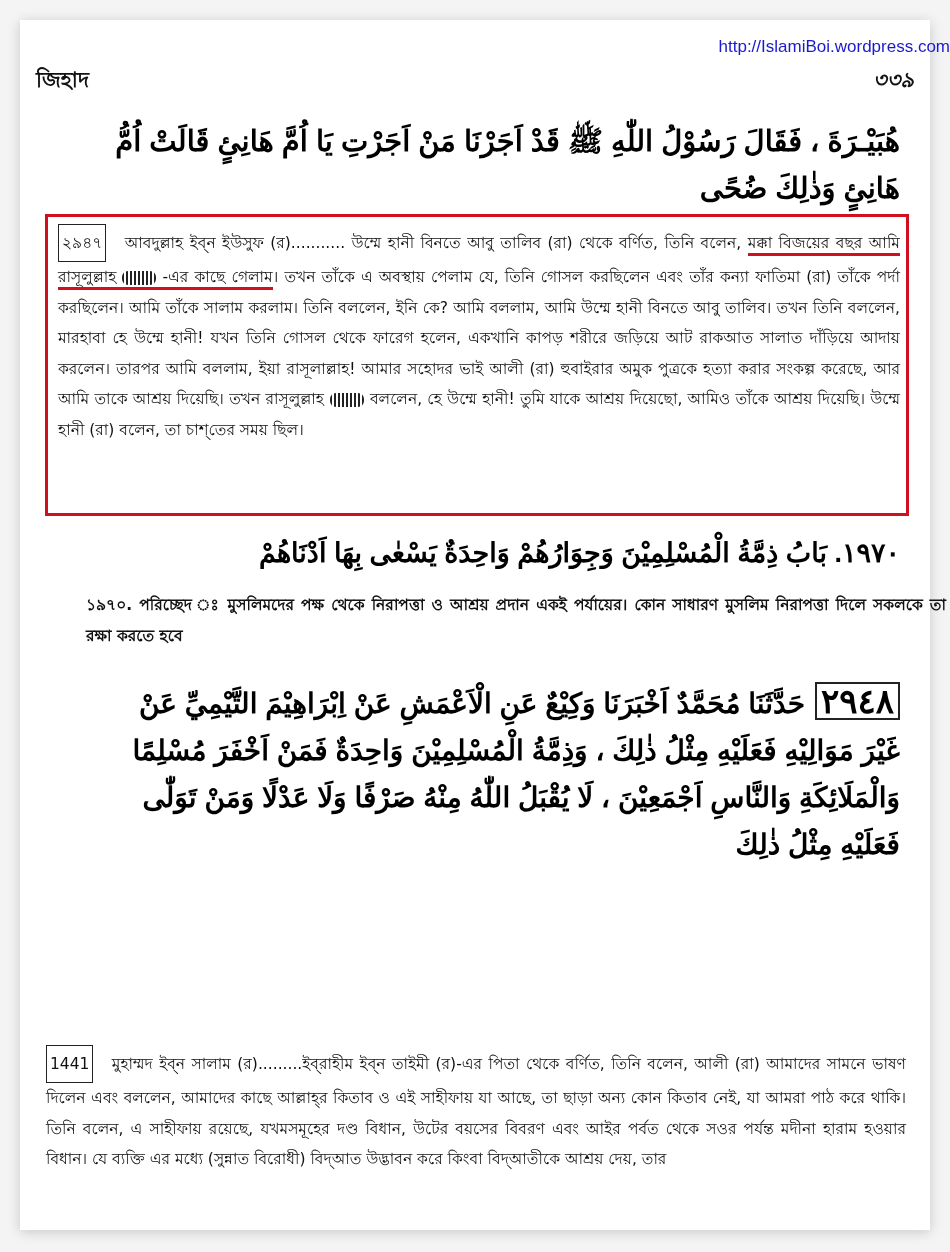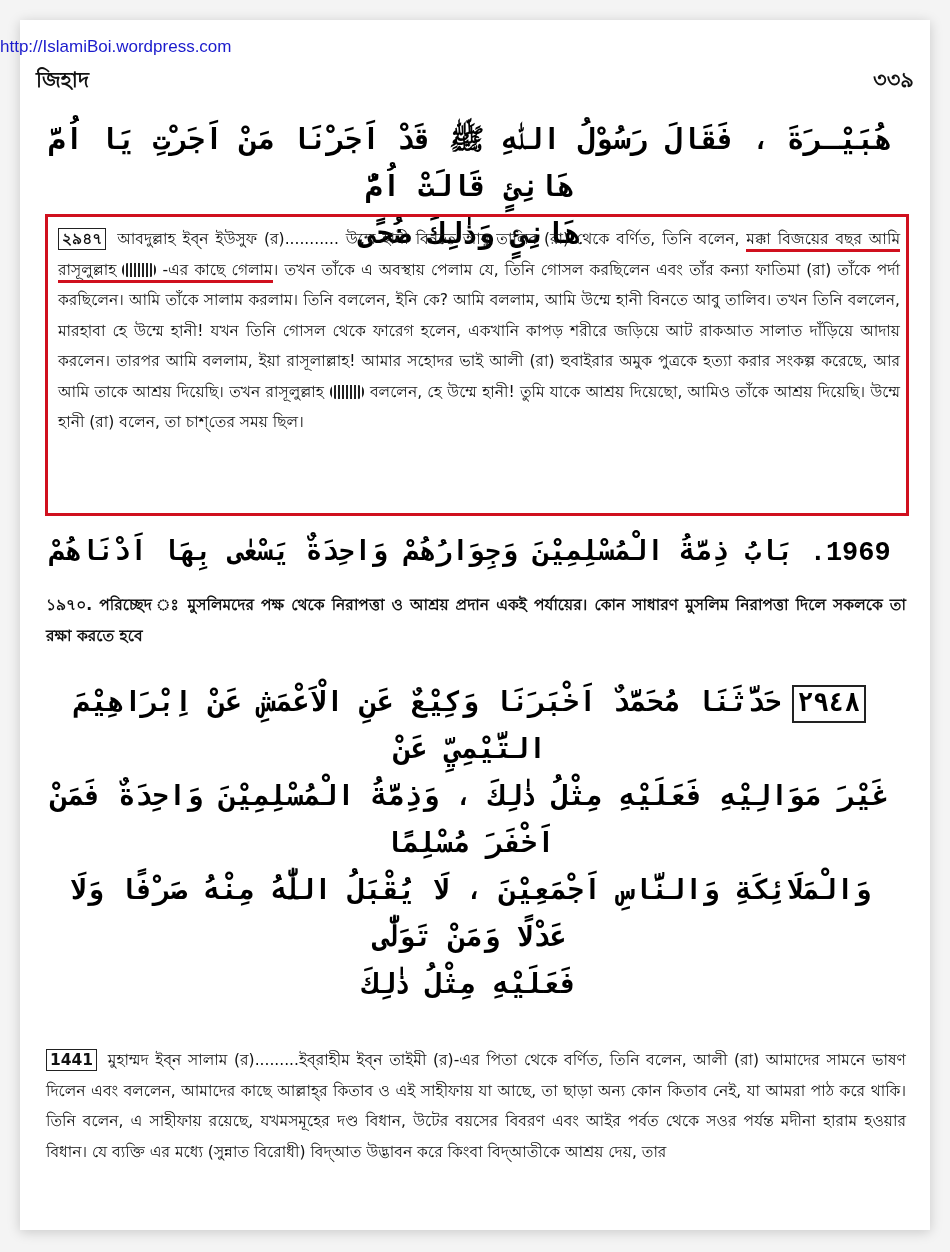--- a/index.html
+++ b/index.html
@@ -6,44 +6,44 @@
   body {
     width:950px; height:1252px; background:#f4f4f4;
     position:relative; overflow:hidden;
     font-family:"DejaVu Sans", sans-serif; color:#111;
   }
   .page {
     position:absolute; left:20px; top:20px; width:910px; height:1210px;
     background:#fff; box-shadow:0 2px 12px rgba(0,0,0,0.18);
   }
   .url {
-    position:absolute; top:37px; left:0; width:950px; text-align:left;
+    position:absolute; top:37px; left:0; width:950px; text-align:right;
     font-family:"Liberation Sans", sans-serif; font-size:17px; color:#1a1acc;
     text-decoration:none;
   }
   .run-head { position:absolute; top:64px; font-size:21px; font-weight:bold; }
   .rh-left { left:36px; }
-  .rh-right { right:36px; }
+  .rh-right { right:36px;font-style:italic; }
   .arabic {
-    position:absolute; left:40px; width:860px; direction:rtl; text-align:center;
-    font-family:Liberation Mono, monospace; font-weight:bold; font-size:29px;
+    position:absolute; left:40px; width:860px; direction:rtl; text-align:right;
+    font-family:Liberation Sans, sans-serif; font-weight:bold; font-size:29px;
     line-height:47px; color:#000;
   }
   .bn {
     position:absolute; left:46px; width:860px; text-align:justify;
     font-family:"DejaVu Sans", sans-serif; font-size:15.5px; line-height:30.5px; color:#111;
   }
-  .bn.bold { font-weight:bold; }
+  .bn.bold { font-weight:bold;margin-left:40px; }
   .numbox {
-    display:inline-block; border:1.5px solid #222; padding:0 3px; line-height:20px;
-    font-weight:bold; margin-right:4px;
+    display:inline-block; border:1.5px solid #222; padding:8px 3px; line-height:20px;
+    font-weight:normal; margin-right:12px;
   }
   .numbox-ar {
     display:inline-block; border:2px solid #222; padding:0 4px; line-height:34px;
-    font-size:26px; margin-left:10px;
+    font-size:34px; margin-left:10px;
   }
   .highlight {
     position:absolute; left:45px; top:214px; width:864px; height:302px;
     border:3px solid #d0101e; box-sizing:border-box;
   }
   .underline { border-bottom:3px solid #d0101e; padding-bottom:1px; }
   .pbuh {
     display:inline-block; width:34px; height:14px; vertical-align:middle;
     background:repeating-linear-gradient(90deg,#222 0 2px,#fff 2px 4px);
     border-radius:6px; margin:0 6px;
@@ -63,21 +63,21 @@
   <div>هَانِئٍ وَذٰلِكَ ضُحًى</div>
 </div>
 
 <div class="highlight"></div>
 <div class="bn" style="top:224px; left:58px; width:842px;">
   <span class="numbox">২৯৪৭</span>
   <span>আবদুল্লাহ ইব্‌ন ইউসুফ (র)........... উম্মে হানী বিনতে আবু তালিব (রা) থেকে বর্ণিত, তিনি বলেন,</span>
   <span class="underline"><span>মক্কা বিজয়ের বছর আমি রাসূলুল্লাহ</span><span class="pbuh"></span><span>-এর কাছে গেলাম</span></span><span>। তখন তাঁকে এ অবস্থায় পেলাম যে, তিনি গোসল করছিলেন এবং তাঁর কন্যা ফাতিমা (রা) তাঁকে পর্দা করছিলেন। আমি তাঁকে সালাম করলাম। তিনি বললেন, ইনি কে? আমি বললাম, আমি উম্মে হানী বিনতে আবু তালিব। তখন তিনি বললেন, মারহাবা হে উম্মে হানী! যখন তিনি গোসল থেকে ফারেগ হলেন, একখানি কাপড় শরীরে জড়িয়ে আট রাকআত সালাত দাঁড়িয়ে আদায় করলেন। তারপর আমি বললাম, ইয়া রাসূলাল্লাহ! আমার সহোদর ভাই আলী (রা) হুবাইরার অমুক পুত্রকে হত্যা করার সংকল্প করেছে, আর আমি তাকে আশ্রয় দিয়েছি। তখন রাসূলুল্লাহ</span><span class="pbuh"></span><span>বললেন, হে উম্মে হানী! তুমি যাকে আশ্রয় দিয়েছো, আমিও তাঁকে আশ্রয় দিয়েছি। উম্মে হানী (রা) বলেন, তা চাশ্‌তের সময় ছিল।</span>
 </div>
 
-<div class="arabic" style="top:530px; font-size:27px;">1969. بَابُ ذِمَّةُ الْمُسْلِمِيْنَ وَجِوَارُهُمْ وَاحِدَةٌ يَسْعٰى بِهَا اَدْنَاهُمْ</div>
+<div class="arabic" style="top:530px; font-size:27px;">١٩٧٠. بَابُ ذِمَّةُ الْمُسْلِمِيْنَ وَجِوَارُهُمْ وَاحِدَةٌ يَسْعٰى بِهَا اَدْنَاهُمْ</div>
 <div class="bn bold" style="top:590px;">১৯৭০. পরিচ্ছেদ ঃ মুসলিমদের পক্ষ থেকে নিরাপত্তা ও আশ্রয় প্রদান একই পর্যায়ের। কোন সাধারণ মুসলিম নিরাপত্তা দিলে সকলকে তা রক্ষা করতে হবে</div>
 
 <div class="arabic" style="top:680px; font-size:28px;">
   <div><span class="numbox-ar">٢٩٤٨</span><span>حَدَّثَنَا مُحَمَّدٌ اَخْبَرَنَا وَكِيْعٌ عَنِ الْاَعْمَشِ عَنْ اِبْرَاهِيْمَ التَّيْمِيِّ عَنْ</span></div>
   <div>غَيْرَ مَوَالِيْهِ فَعَلَيْهِ مِثْلُ ذٰلِكَ ، وَذِمَّةُ الْمُسْلِمِيْنَ وَاحِدَةٌ فَمَنْ اَخْفَرَ مُسْلِمًا</div>
   <div>وَالْمَلَائِكَةِ وَالنَّاسِ اَجْمَعِيْنَ ، لَا يُقْبَلُ اللّٰهُ مِنْهُ صَرْفًا وَلَا عَدْلًا وَمَنْ تَوَلّٰى</div>
   <div>فَعَلَيْهِ مِثْلُ ذٰلِكَ</div>
 </div>
 
 <div class="bn" style="top:1045px;">

